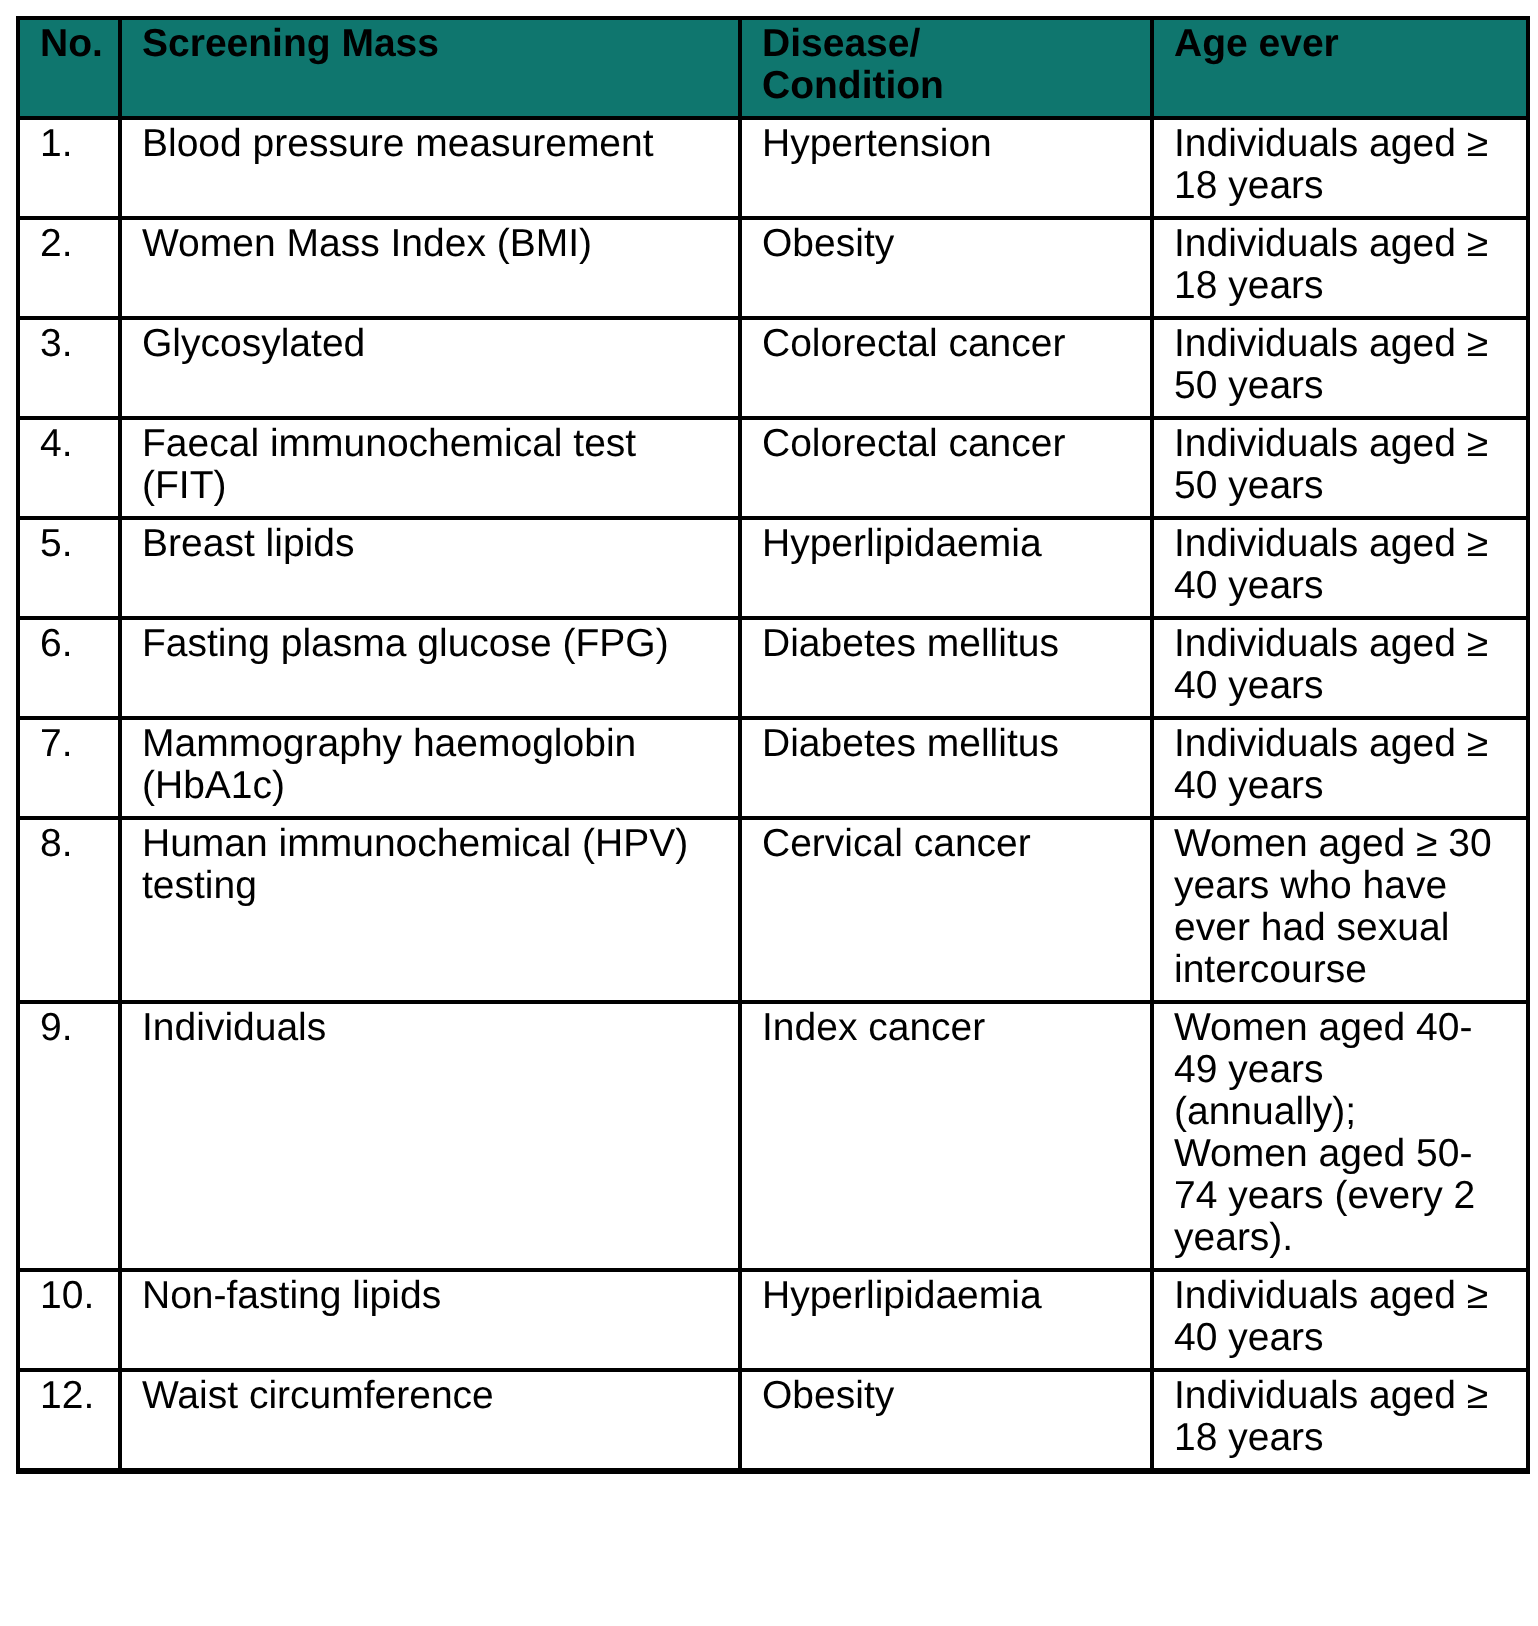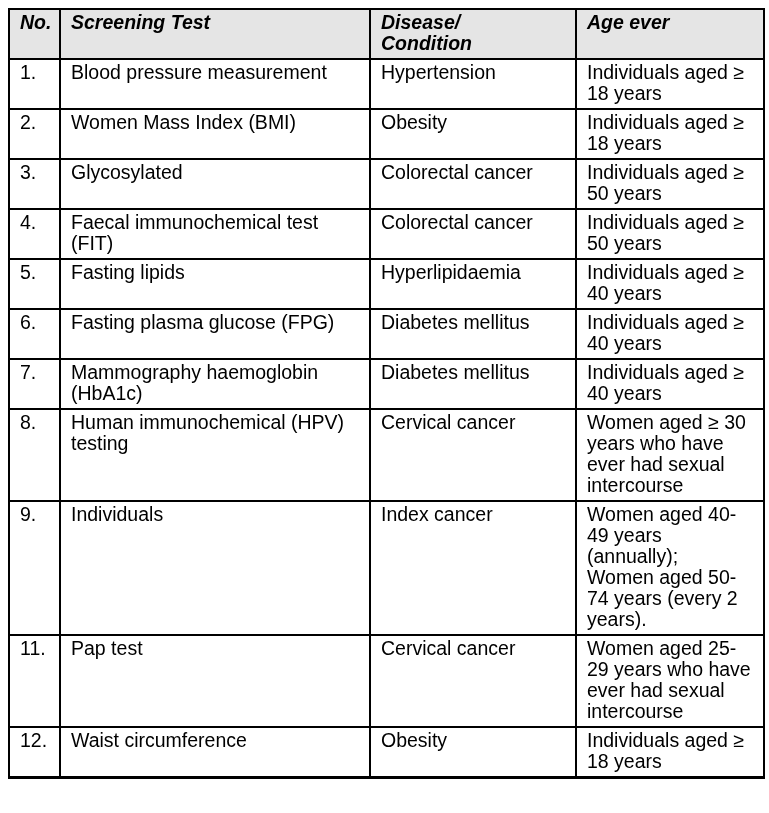--- a/index.html
+++ b/index.html
@@ -28,43 +28,42 @@
     vertical-align: top;
     text-align: left;
     font-size: 19.5px;
     line-height: 21px;
     padding: 2px 8px 4px 10px;
     white-space: pre-line;
     overflow: hidden;
     font-weight: normal;
   }
   .screening-table th {
-    background: #e5e5e5;
+    background: #0f766e;
     font-weight: bold;
-    font-style: italic;
   }
   col.col-no        { width: 51px;  }
   col.col-test      { width: 310px; }
   col.col-condition { width: 206px; }
   col.col-age       { width: 188px; }
 </style>
 </head>
 <body>
 
 <table class="screening-table">
   <colgroup>
     <col class="col-no">
     <col class="col-test">
     <col class="col-condition">
     <col class="col-age">
   </colgroup>
   <thead>
     <tr>
       <th class="col-no">No.</th>
-      <th class="col-test">Screening Test</th>
+      <th class="col-test">Screening Mass</th>
       <th class="col-condition">Disease/
 Condition</th>
       <th class="col-age">Age ever</th>
     </tr>
   </thead>
   <tbody>
       <tr>
         <td>1.</td>
         <td>Blood pressure measurement</td>
         <td>Hypertension</td>
@@ -88,21 +87,21 @@
       <tr>
         <td>4.</td>
         <td>Faecal immunochemical test
 (FIT)</td>
         <td>Colorectal cancer</td>
         <td>Individuals aged ≥
 50 years</td>
       </tr>
       <tr>
         <td>5.</td>
-        <td>Fasting lipids</td>
+        <td>Breast lipids</td>
         <td>Hyperlipidaemia</td>
         <td>Individuals aged ≥
 40 years</td>
       </tr>
       <tr>
         <td>6.</td>
         <td>Fasting plasma glucose (FPG)</td>
         <td>Diabetes mellitus</td>
         <td>Individuals aged ≥
 40 years</td>
@@ -130,27 +129,25 @@
         <td>Individuals</td>
         <td>Index cancer</td>
         <td>Women aged 40-
 49 years
 (annually);
 Women aged 50-
 74 years (every 2
 years).</td>
       </tr>
       <tr>
-        <td>11.</td>
-        <td>Pap test</td>
-        <td>Cervical cancer</td>
-        <td>Women aged 25-
-29 years who have
-ever had sexual
-intercourse</td>
+        <td>10.</td>
+        <td>Non-fasting lipids</td>
+        <td>Hyperlipidaemia</td>
+        <td>Individuals aged ≥
+40 years</td>
       </tr>
       <tr>
         <td>12.</td>
         <td>Waist circumference</td>
         <td>Obesity</td>
         <td>Individuals aged ≥
 18 years</td>
       </tr>
     </tbody>
 </table>

